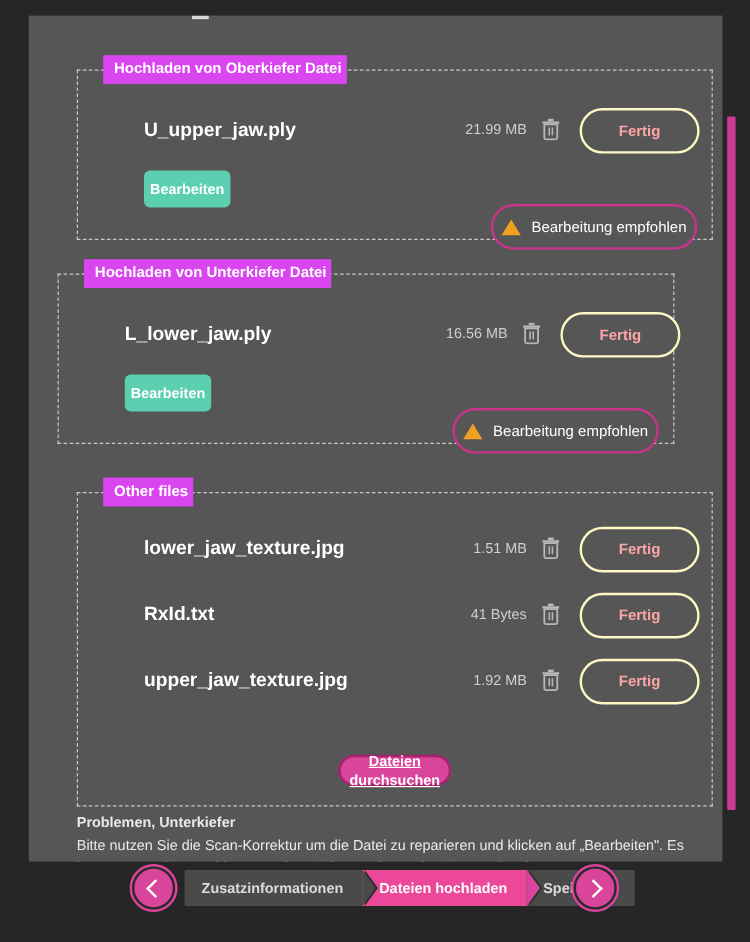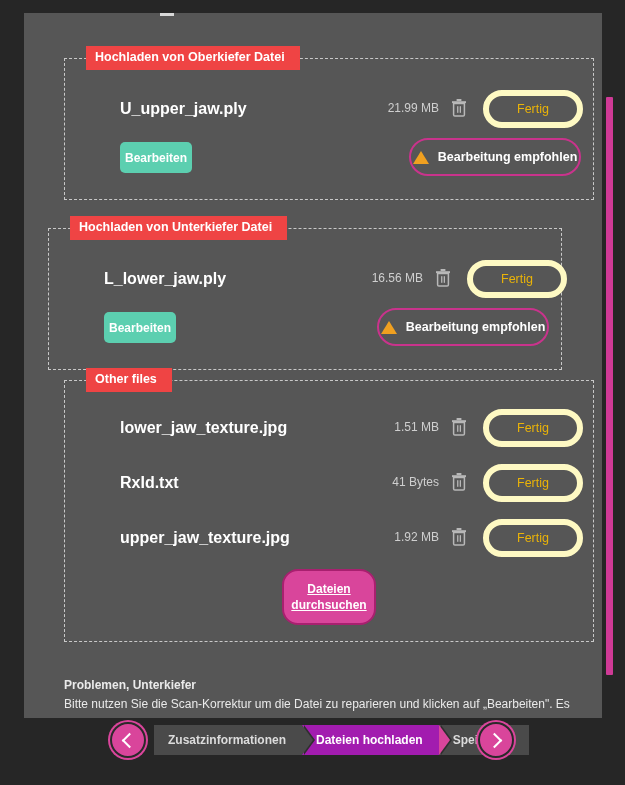--- a/index.html
+++ b/index.html
@@ -40,57 +40,57 @@
 
   
   .fs{
     position:absolute;
     border:1px dashed #c9c9c9;
     box-sizing:border-box;
   }
   .fs-legend{
     position:absolute;
     top:-13px;left:21px;
-    background:#ef4444;
+    background:#d946ef;
     color:#ffffff;
     font-size:12.5px;
     font-weight:bold;
-    padding:5px 15px 6px 9px;
+    padding:5px 4px 6px 9px;
     line-height:13px;
     white-space:nowrap;
   }
 
   .fs1{left:40px;top:45px;width:530px;height:142px;}
   .fs2{left:24px;top:215px;width:514px;height:142px;}
-  .fs3{left:40px;top:367px;width:530px;height:262px;}
+  .fs3{left:40px;top:397px;width:530px;height:262px;}
 
   
   .file-row{position:absolute;left:0;width:530px;height:46px;}
   .file-name{
     position:absolute;left:55px;top:14px;
     color:#ffffff;font-size:16px;font-weight:bold;
     white-space:nowrap;
   }
   .file-size{
     position:absolute;right:156px;top:15px;
     color:#cfcfcf;font-size:12px;
     white-space:nowrap;text-align:right;
   }
   .trash{
     position:absolute;right:128px;top:12px;
     width:16px;height:19px;cursor:pointer;
   }
   .btn-status{
     position:absolute;right:12px;top:4px;
     width:100px;height:38px;
-    border:6px solid #fef9c3;
+    border:2px solid #fef9c3;
     border-radius:20px;
     background:#565656;
-    color:#eab308;
-    font-size:12.5px;font-weight:normal;
+    color:#fca5a5;
+    font-size:12.5px;font-weight:bold;
     display:flex;align-items:center;justify-content:center;
     box-sizing:border-box;cursor:pointer;
   }
 
   
   .btn-edit{
     position:absolute;left:55px;
     width:72px;height:31px;
     background:#5ccfb0;
     border:none;border-radius:5px;
@@ -99,38 +99,38 @@
     display:flex;align-items:center;justify-content:center;
     cursor:pointer;
   }
   .btn-warn{
     position:absolute;right:12px;
     width:172px;height:38px;
     border:2px solid #c9338c;
     border-radius:20px;
     background:#565656;
     color:#ffffff;
-    font-size:12.5px;font-weight:bold;
+    font-size:12.5px;font-weight:normal;
     display:flex;align-items:center;justify-content:center;
     gap:9px;
-    box-sizing:border-box;cursor:pointer;
+    box-sizing:border-box;cursor:pointer;margin-top:32px;
   }
   .tri{
     width:0;height:0;
     border-left:8px solid transparent;
     border-right:8px solid transparent;
     border-bottom:13px solid #f0a020;
     flex:0 0 auto;
   }
 
   
   .btn-browse{
     position:absolute;left:50%;transform:translateX(-50%);
     bottom:16px;
-    width:94px;height:56px;
+    width:94px;height:26px;
     background:#d9459b;
     border:2px solid #a8206f;
     border-radius:16px;
     color:#ffffff;
     font-size:12px;font-weight:bold;
     display:flex;flex-direction:column;align-items:center;justify-content:center;
     line-height:16px;
     box-sizing:border-box;cursor:pointer;
   }
   .btn-browse span{text-decoration:underline;}
@@ -189,21 +189,21 @@
     z-index:2;
   }
   .crumb .tip-sh{
     position:absolute;right:-13px;top:0;
     width:0;height:0;
     border-top:15px solid transparent;
     border-bottom:15px solid transparent;
     border-left:11px solid #2f2f2f;
     z-index:1;
   }
-  .crumb.active{background:#a21caf;color:#ffffff;}
+  .crumb.active{background:#ec4899;color:#ffffff;}
   .crumb.active .tip{border-left-color:#d9459b;}
   .crumb.last{padding-right:18px;}
 </style>
 </head>
 <body>
 
 <div class="app">
 
   <div class="panel">
     <div class="panel-clip-sliver"></div>

